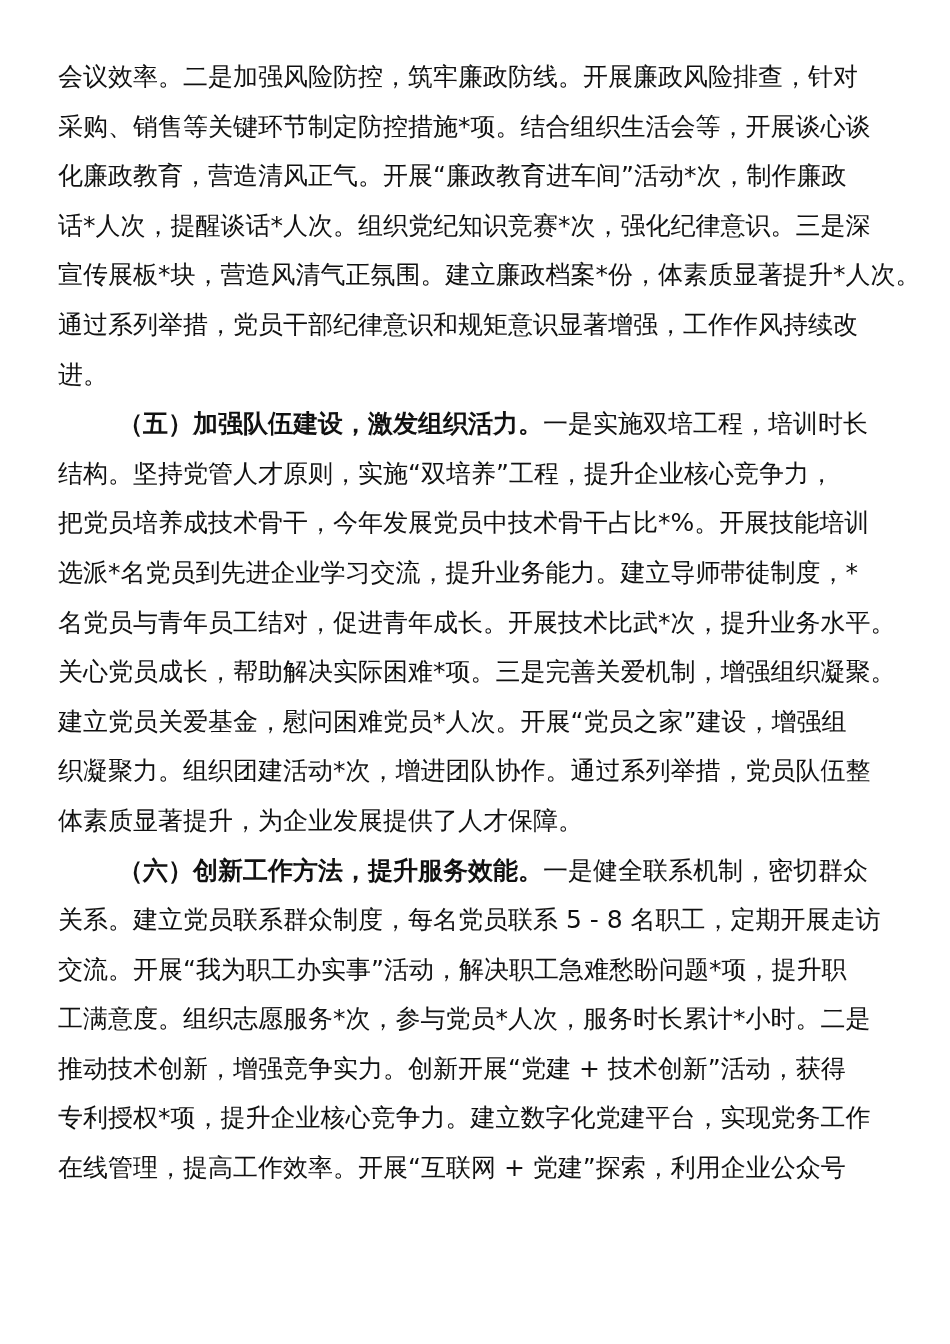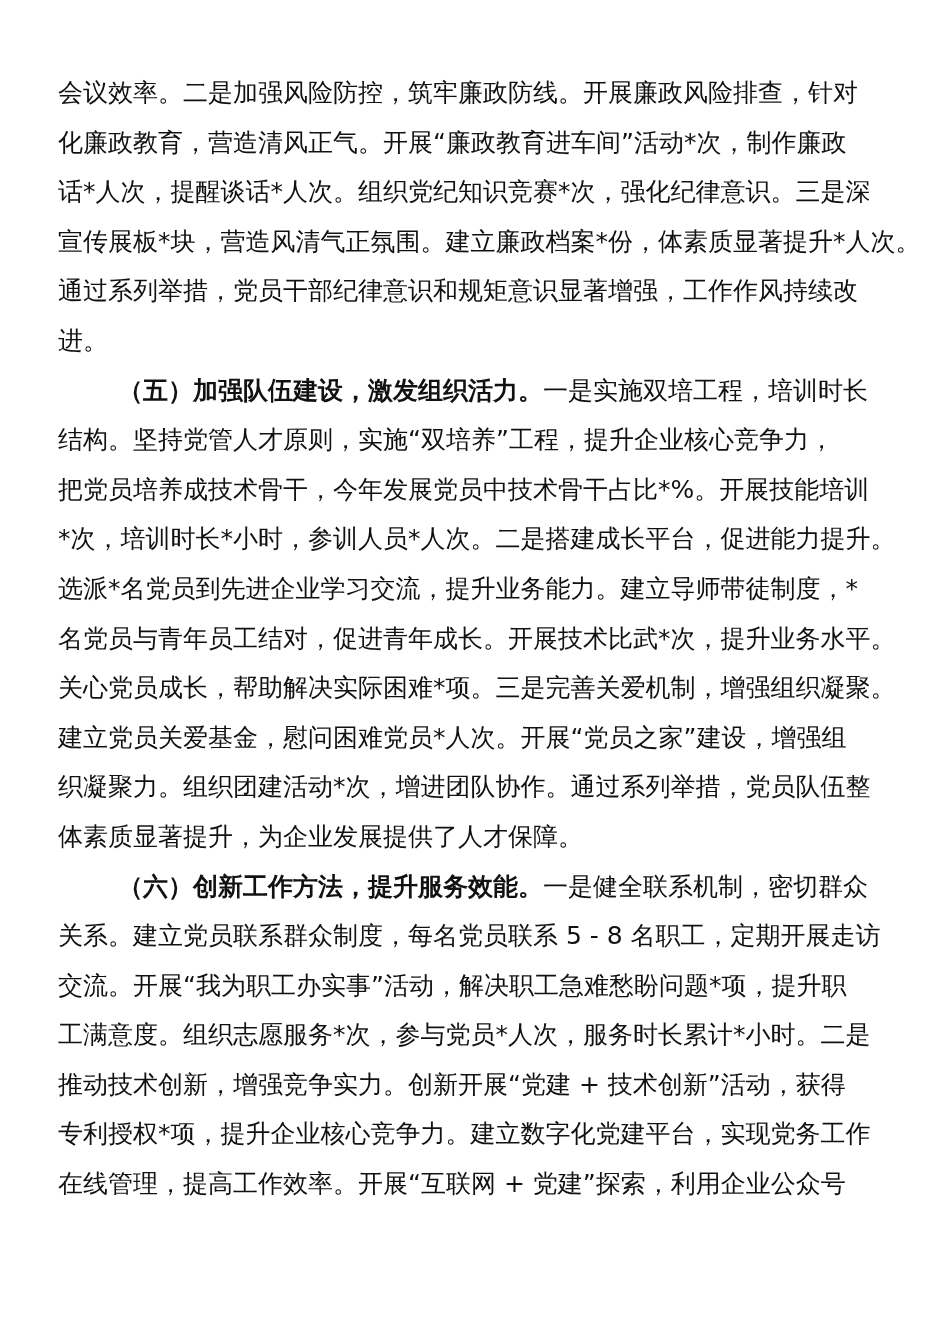--- a/index.html
+++ b/index.html
@@ -11,21 +11,21 @@
       width: 950px;
       height: 1344px;
       overflow: hidden;
       position: relative;
       font-family: "DejaVu Sans", "Liberation Sans", sans-serif;
       color: #111111;
     }
     .page {
       position: absolute;
       left: 58px;
-      top: 68px;
+      top: 52px;
       width: 842px;
     }
     .line {
       height: 49.6px;
       line-height: 49.6px;
       font-size: 25px;
       white-space: nowrap;
       letter-spacing: 0px;
     }
     .indent {
@@ -35,34 +35,34 @@
       font-weight: bold;
     }
   </style>
 </head>
 <body>
 
 <div class="page">
 
   <div>
     <div class="line">会议效率。二是加强风险防控，筑牢廉政防线。开展廉政风险排查，针对</div>
+    <div class="line">采购、销售等关键环节制定防控措施*项。结合组织生活会等，开展谈心谈</div>
     <div class="line">化廉政教育，营造清风正气。开展“廉政教育进车间”活动*次，制作廉政</div>
     <div class="line">话*人次，提醒谈话*人次。组织党纪知识竞赛*次，强化纪律意识。三是深</div>
     <div class="line">宣传展板*块，营造风清气正氛围。建立廉政档案*份，体素质显著提升*人次。</div>
     <div class="line">通过系列举措，党员干部纪律意识和规矩意识显著增强，工作作风持续改</div>
     <div class="line">进。</div>
   </div>
 
   <div>
     <div class="line indent">
       <span class="bold">（五）加强队伍建设，激发组织活力。</span><span>一是实施双培工程，培训时长</span>
     </div>
     <div class="line">结构。坚持党管人才原则，实施“双培养”工程，提升企业核心竞争力，</div>
     <div class="line">把党员培养成技术骨干，今年发展党员中技术骨干占比*%。开展技能培训</div>
-    <div class="line">*次，培训时长*小时，参训人员*人次。二是搭建成长平台，促进能力提升。</div>
     <div class="line">选派*名党员到先进企业学习交流，提升业务能力。建立导师带徒制度，*</div>
     <div class="line">名党员与青年员工结对，促进青年成长。开展技术比武*次，提升业务水平。</div>
     <div class="line">关心党员成长，帮助解决实际困难*项。三是完善关爱机制，增强组织凝聚。</div>
     <div class="line">建立党员关爱基金，慰问困难党员*人次。开展“党员之家”建设，增强组</div>
     <div class="line">织凝聚力。组织团建活动*次，增进团队协作。通过系列举措，党员队伍整</div>
     <div class="line">体素质显著提升，为企业发展提供了人才保障。</div>
   </div>
 
   <div>
     <div class="line indent">

